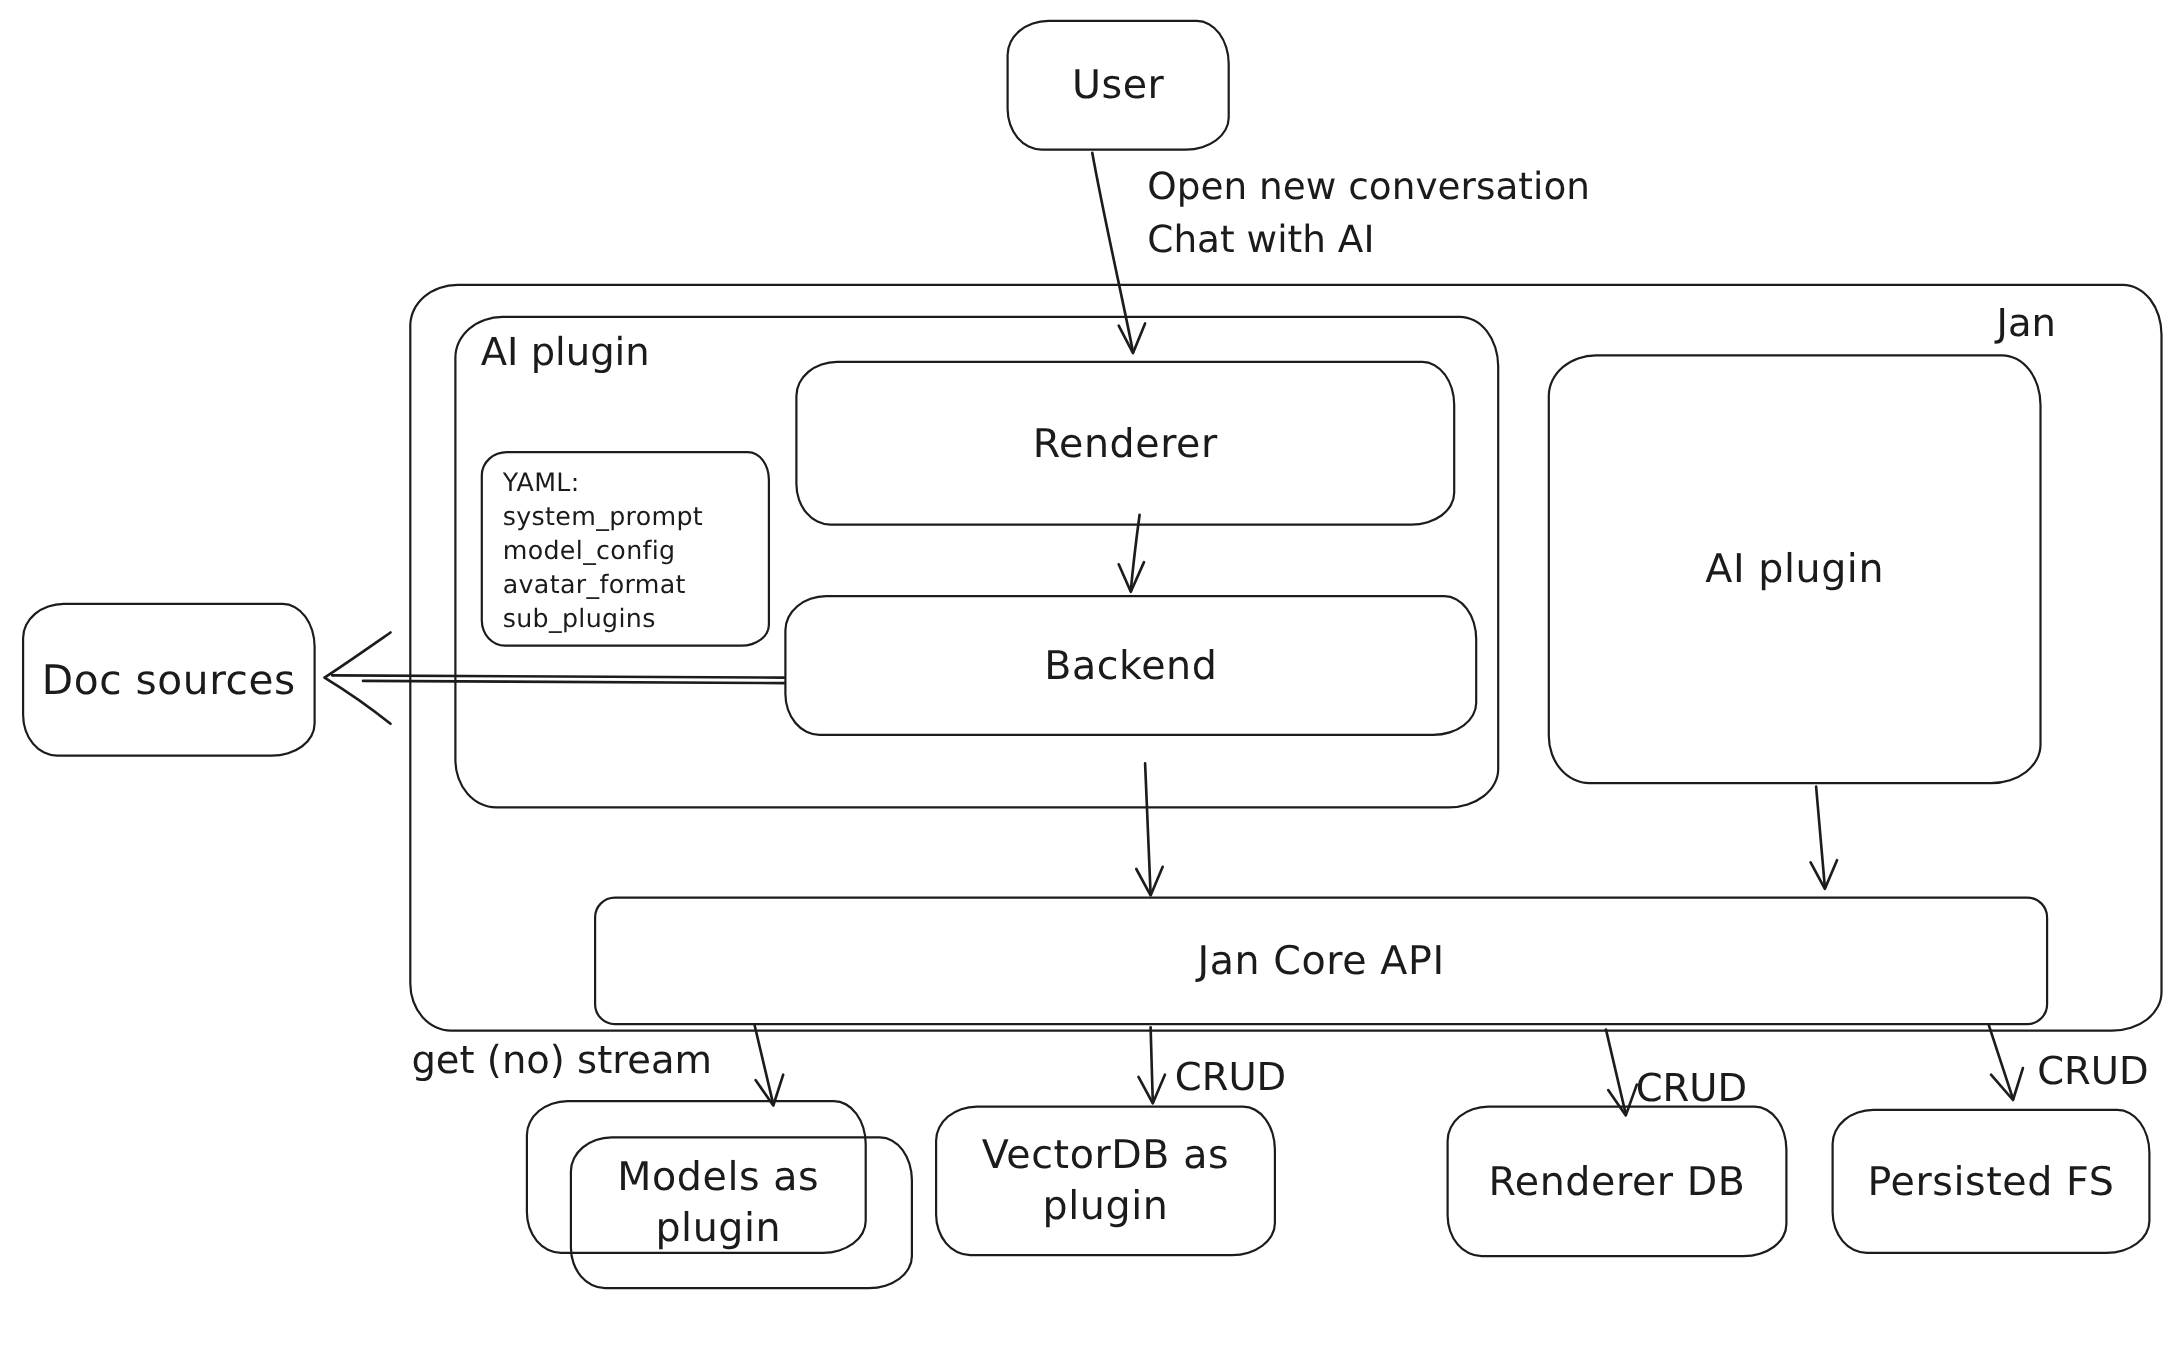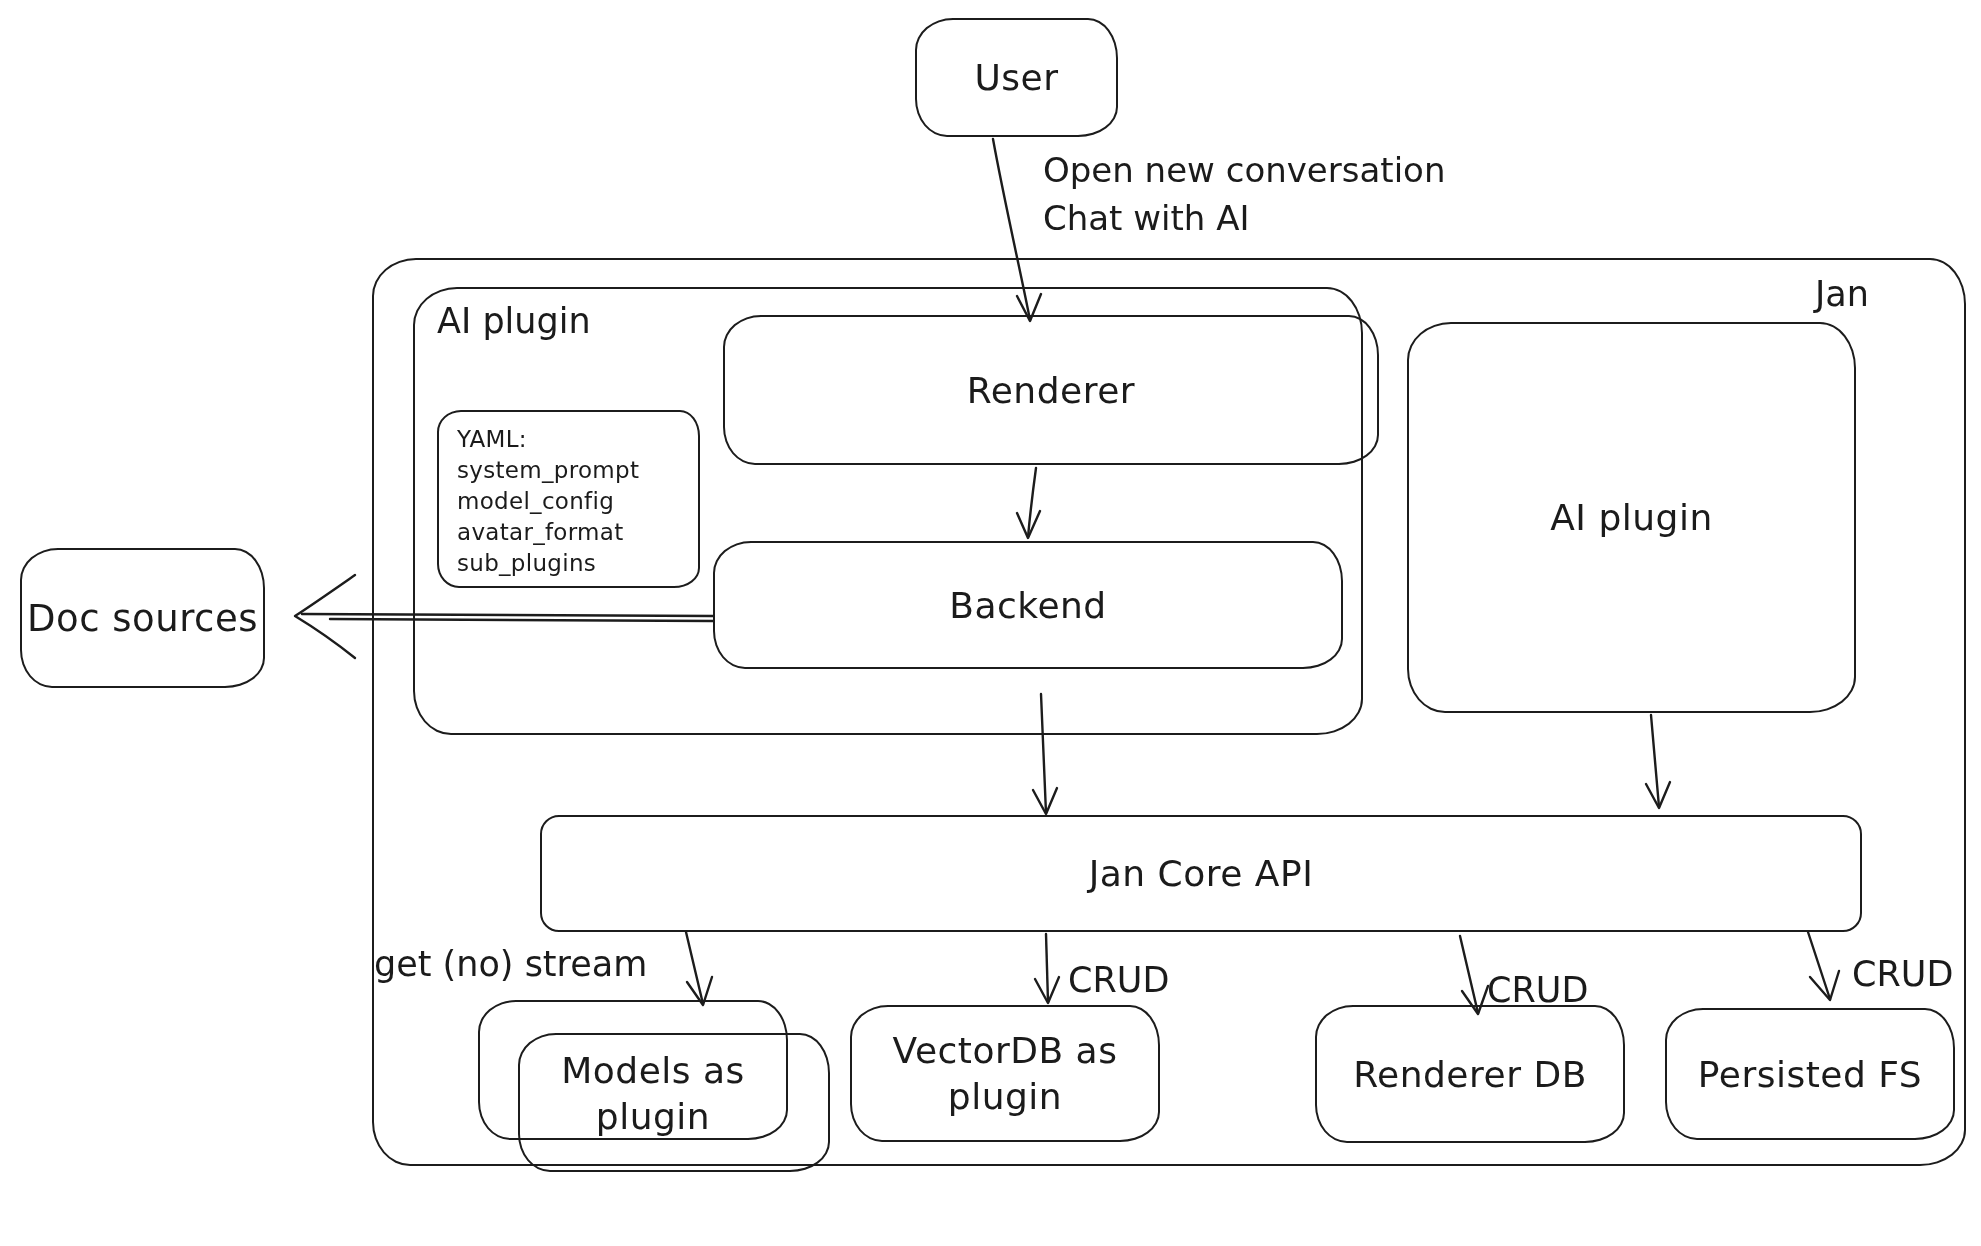--- a/index.html
+++ b/index.html
@@ -21,29 +21,29 @@
   .r-d{border-radius:24px 20px 26px 22px / 22px 26px 20px 24px;}
   .lbl-lg{font-size:36px;letter-spacing:0.5px;}
   .corner-label{position:absolute;font-size:35px;white-space:nowrap;}
   .edge-label{position:absolute;font-size:34px;white-space:nowrap;line-height:48px;}
   .two-line{line-height:46px;}
   svg.edges{position:absolute;left:0;top:0;pointer-events:none;}
   svg.edges path{stroke:#1c1c1c;stroke-width:2.4;fill:none;stroke-linecap:round;stroke-linejoin:round;}
 
   
   .n-user{left:915px;top:18px;width:203px;height:119px;}
-  .n-jan{left:372px;top:258px;width:1594px;height:908px;}
+  .n-jan{left:372px;top:258px;width:1594px;height:680px;}
   .n-jan-label{right:95px;top:14px;}
   .n-aiplugin-group{left:413px;top:287px;width:950px;height:448px;}
   .n-aiplugin-group-label{left:22px;top:12px;}
   .n-yaml{left:437px;top:410px;width:263px;height:178px;align-items:flex-start;justify-content:flex-start;padding:12px 10px 0 18px;text-align:left;}
   .n-yaml .yl{font-size:23px;line-height:31px;letter-spacing:0.3px;}
-  .n-renderer{left:723px;top:315px;width:656px;height:150px;}
+  .n-renderer{left:723px;top:328px;width:600px;height:150px;}
   .n-backend{left:713px;top:541px;width:630px;height:128px;}
-  .n-doc{left:20px;top:548px;width:245px;height:140px;}
+  .n-doc{left:20px;top:548px;width:267px;height:140px;}
   .n-doc .lbl-lg{font-size:37px;}
   .n-aiplugin-right{left:1407px;top:322px;width:449px;height:391px;}
   .n-core{left:540px;top:815px;width:1322px;height:117px;border-radius:19px;}
   .n-models-back{left:478px;top:1000px;width:310px;height:140px;}
   .n-models-front{left:518px;top:1033px;width:312px;height:139px;}
   .n-models-text{left:498px;top:1048px;width:310px;position:absolute;text-align:center;}
   .n-vectordb{left:850px;top:1005px;width:310px;height:137px;}
   .n-db{left:1315px;top:1005px;width:310px;height:138px;}
   .n-fs{left:1665px;top:1008px;width:290px;height:132px;}
 

